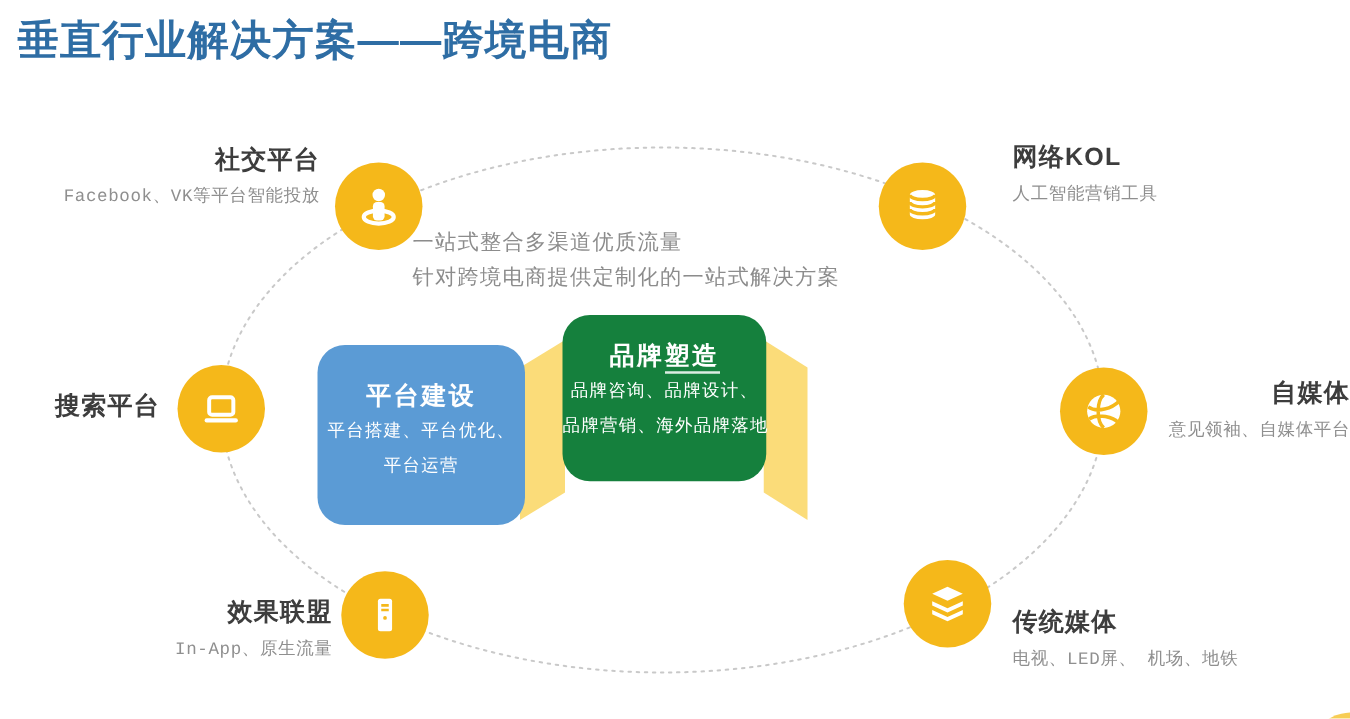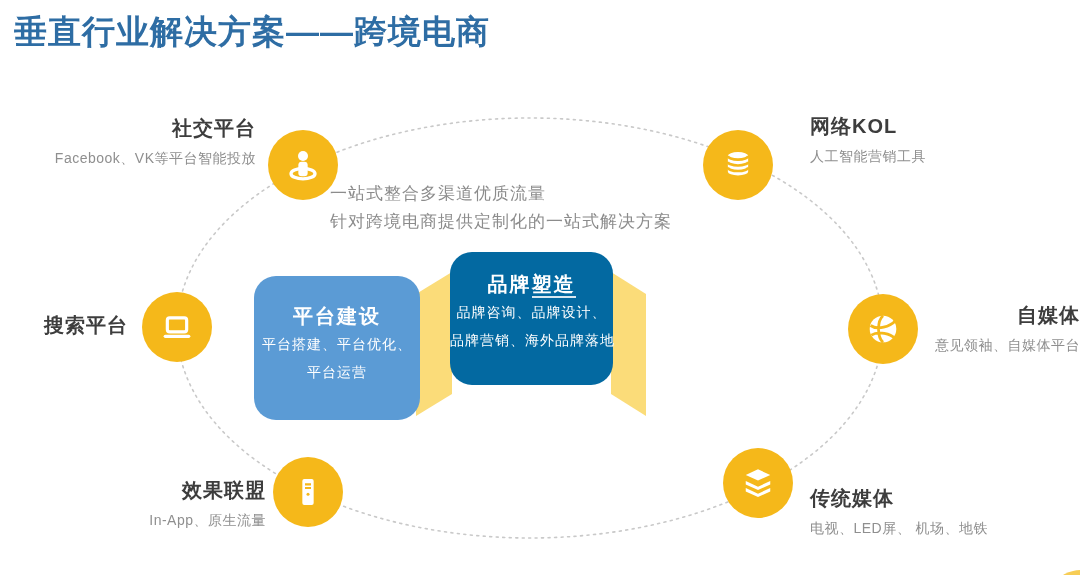--- a/index.html
+++ b/index.html
@@ -12,28 +12,28 @@
     font-size:33px;font-weight:bold;color:#2E6DA4;letter-spacing:1px;white-space:nowrap;
   }
   .underlay{position:absolute;left:0;top:0;}
   .node-circle{
     position:absolute;width:70px;height:70px;border-radius:50%;
     background:#F5B81A;display:flex;align-items:center;justify-content:center;
   }
   .node-text{position:absolute;line-height:1.2;}
   .ta-r{text-align:right;} .ta-l{text-align:left;}
   .node-label{font-size:20px;font-weight:bold;color:#3D3D3D;letter-spacing:1px;white-space:nowrap;}
-  .node-desc{font-size:14px;color:#8F8F8F;margin-top:10px;letter-spacing:0.5px;white-space:nowrap;}
+  .node-desc{font-size:14px;color:#8F8F8F;margin-top:10px;letter-spacing:0.5px;white-space:nowrap;font-family:Liberation Mono, monospace;}
   .center-text{
     position:absolute;left:330px;top:180px;width:400px;
     font-size:17px;color:#8C8C8C;line-height:28px;letter-spacing:1px;
   }
   .proc-box{position:absolute;border-radius:22px;color:#ffffff;text-align:center;}
   .proc-box.blue1{left:254px;top:276px;width:166px;height:144px;background:#5B9BD5;}
-  .proc-box.gold {left:450px;top:252px;width:163px;height:133px;background:#0369a1;}
+  .proc-box.gold {left:450px;top:252px;width:163px;height:133px;background:#15803d;}
   .proc-box.blue2{left:638px;top:282px;width:182px;height:132px;background:#2478BE;}
   .proc-title{font-size:20px;font-weight:bold;letter-spacing:2px;}
   .blue1 .proc-title{margin-top:27px;}
   .gold  .proc-title{margin-top:19px;}
   .blue2 .proc-title{margin-top:14px;}
   .proc-lines{}
   .gold .proc-lines{margin-top:0;}
   .blue2 .proc-lines{margin-top:7px;}
   .proc-line{font-size:14px;letter-spacing:1px;line-height:28px;white-space:nowrap;}
   .blue2 .proc-line{font-size:13px;letter-spacing:0.2px;line-height:27px;}

